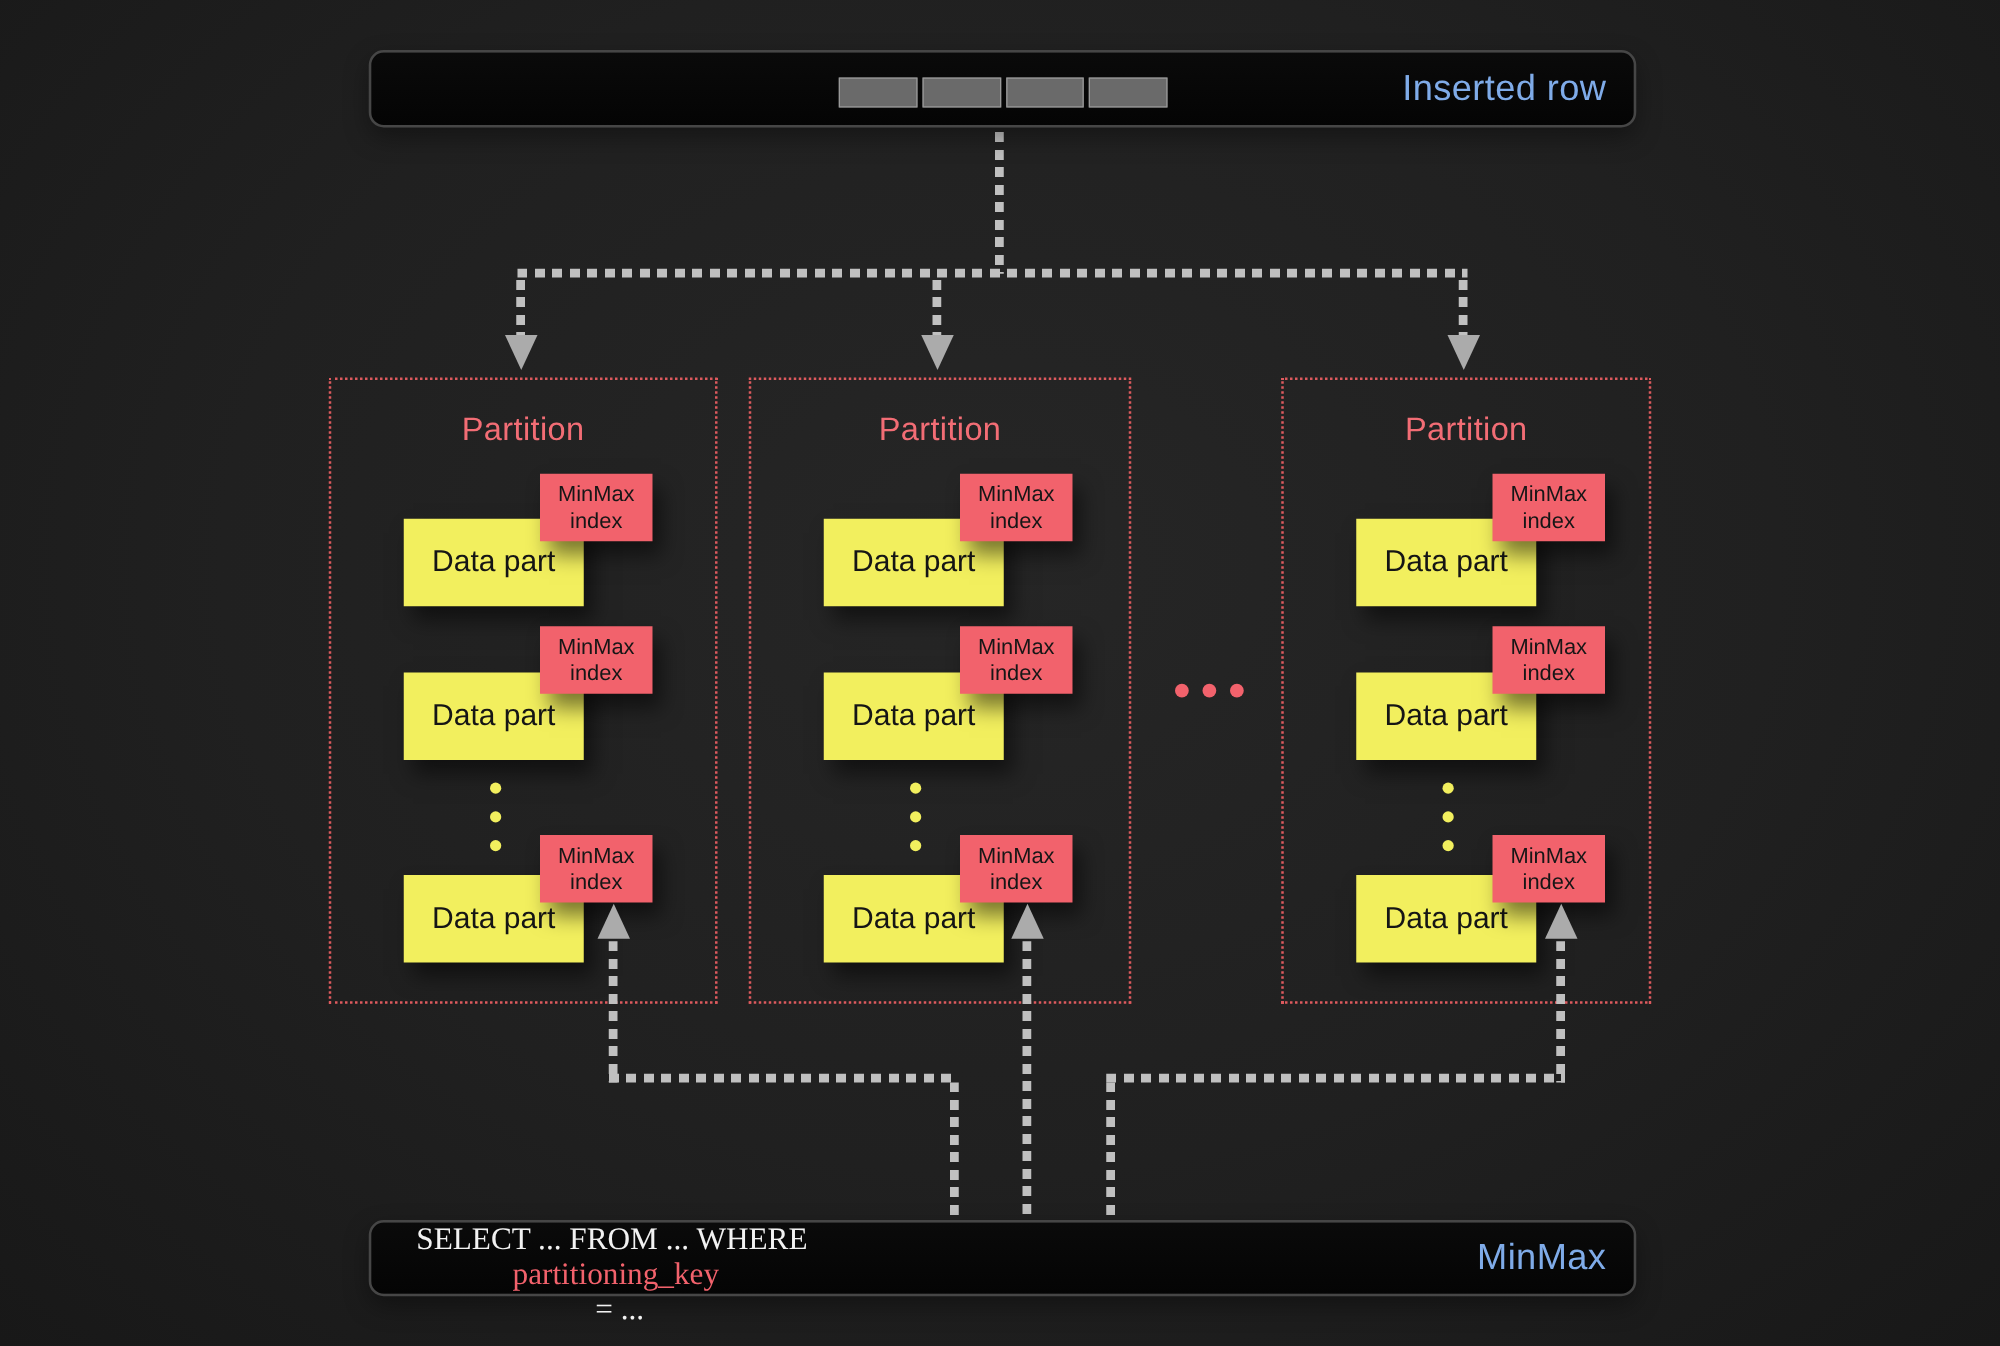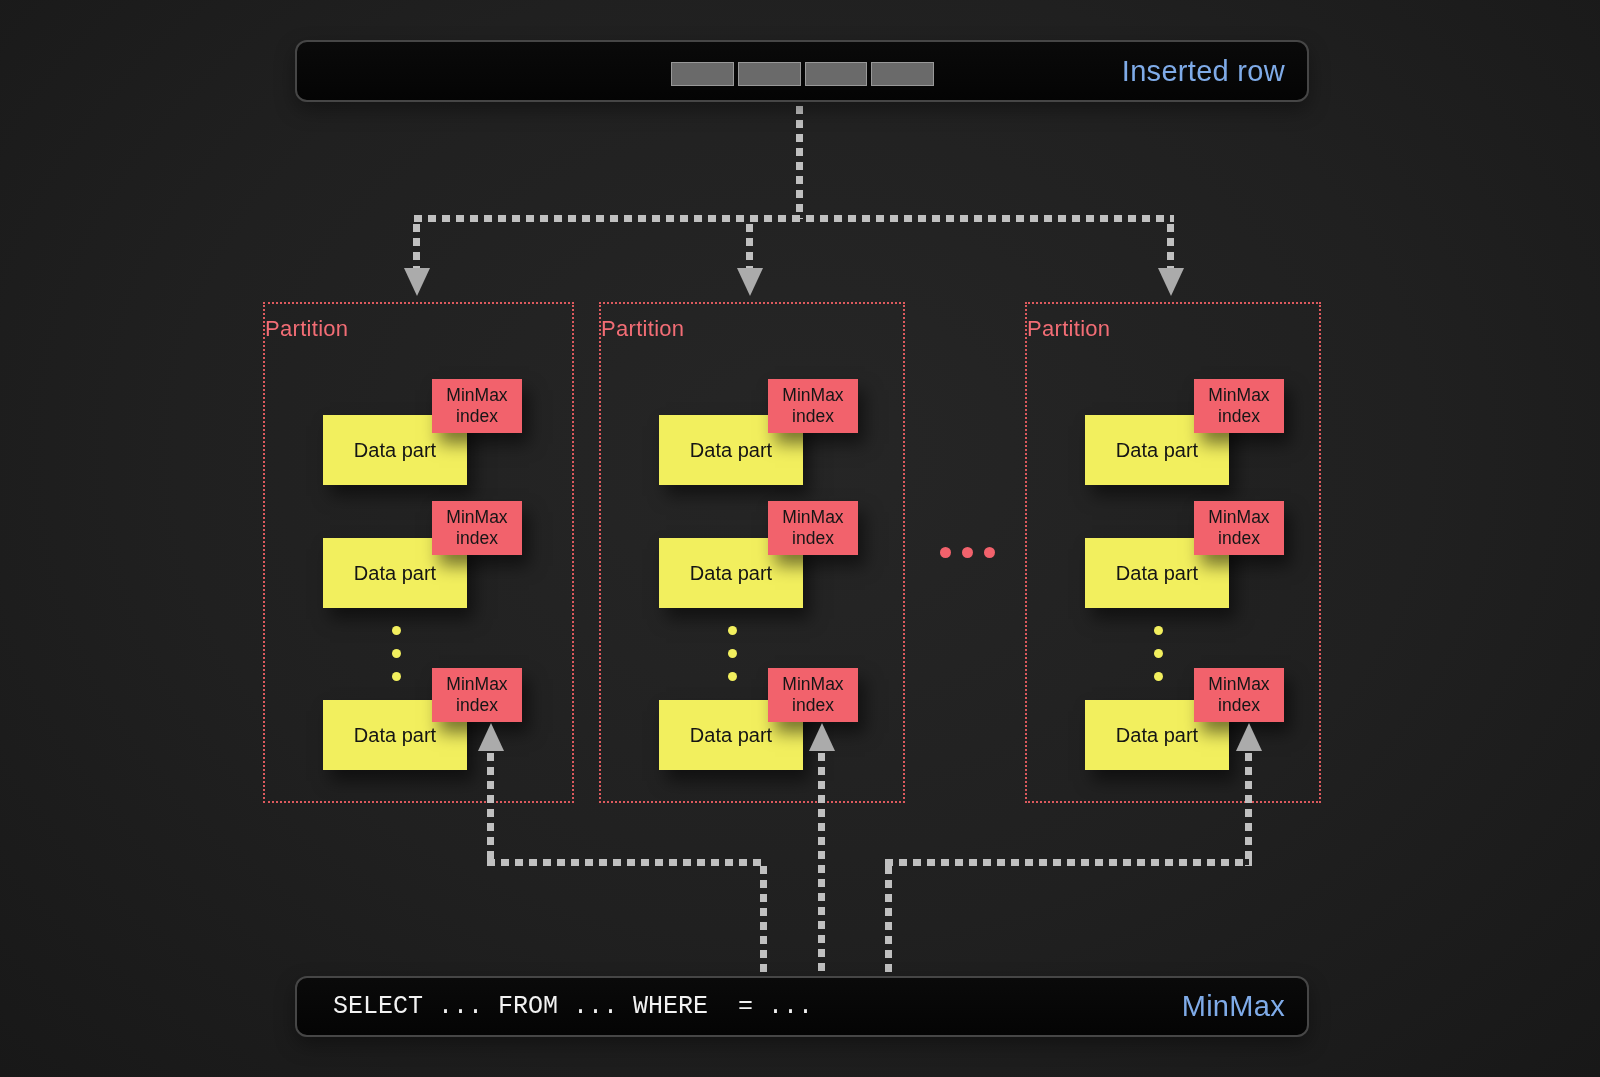--- a/index.html
+++ b/index.html
@@ -33,33 +33,33 @@
   
   .bigbox{position:absolute;left:295px;width:1010px;height:57px;z-index:2;
     background:linear-gradient(180deg,#0a0a0a,#040404);
     border:2px solid var(--boxborder);border-radius:12px;
     box-shadow:0 8px 20px rgba(0,0,0,.35);}
   .bigbox .right-label{position:absolute;right:22px;top:0;bottom:0;display:flex;align-items:center;
     font-size:29px;color:var(--blue);letter-spacing:.3px;}
   .cells{position:absolute;left:374px;top:20px;width:263px;height:24px;display:flex;gap:4px;}
   .cell{flex:1;background:var(--cell);border:1px solid #999;}
   .sql{position:absolute;left:36px;top:0;bottom:0;display:flex;align-items:center;
-    font-family:Liberation Mono, monospace;font-size:25px;color:#f2f2f2;white-space:pre;}
+    font-family:Liberation Serif, serif;font-size:25px;color:#f2f2f2;white-space:pre;flex-direction:column;}
   .sql .k{color:var(--red);}
   
   .pill{position:absolute;z-index:3;background:rgba(11,11,11,0.88);
     border:1.5px solid var(--labelborder);border-radius:9px;
     color:#ededed;font-size:22px;display:flex;align-items:center;justify-content:center;
     box-shadow:0 6px 14px rgba(0,0,0,.35);}
   
   .partition{position:absolute;top:302px;height:497px;border:2px dotted var(--redline);z-index:1;}
-  .p-title{position:absolute;top:12px;left:0;right:0;text-align:left;
-    font-size:22px;color:var(--redtitle);font-weight:500;letter-spacing:.3px;}
+  .p-title{position:absolute;top:24px;left:0;right:0;text-align:center;
+    font-size:26px;color:var(--redtitle);font-weight:500;letter-spacing:.3px;}
   .datapart{position:absolute;left:58px;width:144px;height:70px;background:var(--yellow);
-    color:#151515;font-size:20px;display:flex;align-items:center;justify-content:center;
+    color:#151515;font-size:24px;display:flex;align-items:center;justify-content:center;
     box-shadow:7px 11px 16px rgba(0,0,0,.5);}
   .minmax{position:absolute;left:167px;width:90px;height:54px;background:var(--red);
     color:#161616;font-size:17.5px;line-height:1.2;text-align:center;
     display:flex;align-items:center;justify-content:center;
     box-shadow:7px 11px 16px rgba(0,0,0,.5);}
   .ydots{position:absolute;left:127px;top:322px;display:flex;flex-direction:column;gap:14px;}
   .ydots i{width:9px;height:9px;border-radius:50%;background:var(--yellow);}
   .pinkdots{position:absolute;left:940px;top:547px;display:flex;gap:11px;z-index:1;}
   .pinkdots i{width:11px;height:11px;border-radius:50%;background:var(--red);}
 </style>
@@ -148,17 +148,17 @@
   <div class="ah up" style="left:809px;top:723px;"></div>
   <div class="vdash" style="left:818px;top:753px;height:223px;"></div>
 
   <div class="ah up" style="left:1236px;top:723px;"></div>
   <div class="vdash" style="left:1245px;top:753px;height:113px;"></div>
   <div class="hdash" style="left:885px;top:859px;width:367px;"></div>
   <div class="vdash" style="left:885px;top:866px;height:110px;"></div>
 
 
   <div class="bigbox" style="top:976px;height:57px;">
-    <div class="sql"><span>SELECT ... FROM ... WHERE </span><span> = ...</span></div>
+    <div class="sql"><span>SELECT ... FROM ... WHERE </span><span class="k">partitioning_key</span><span> = ...</span></div>
     <div class="right-label">MinMax</div>
   </div>
 
 </div>
 
 </body></html>

